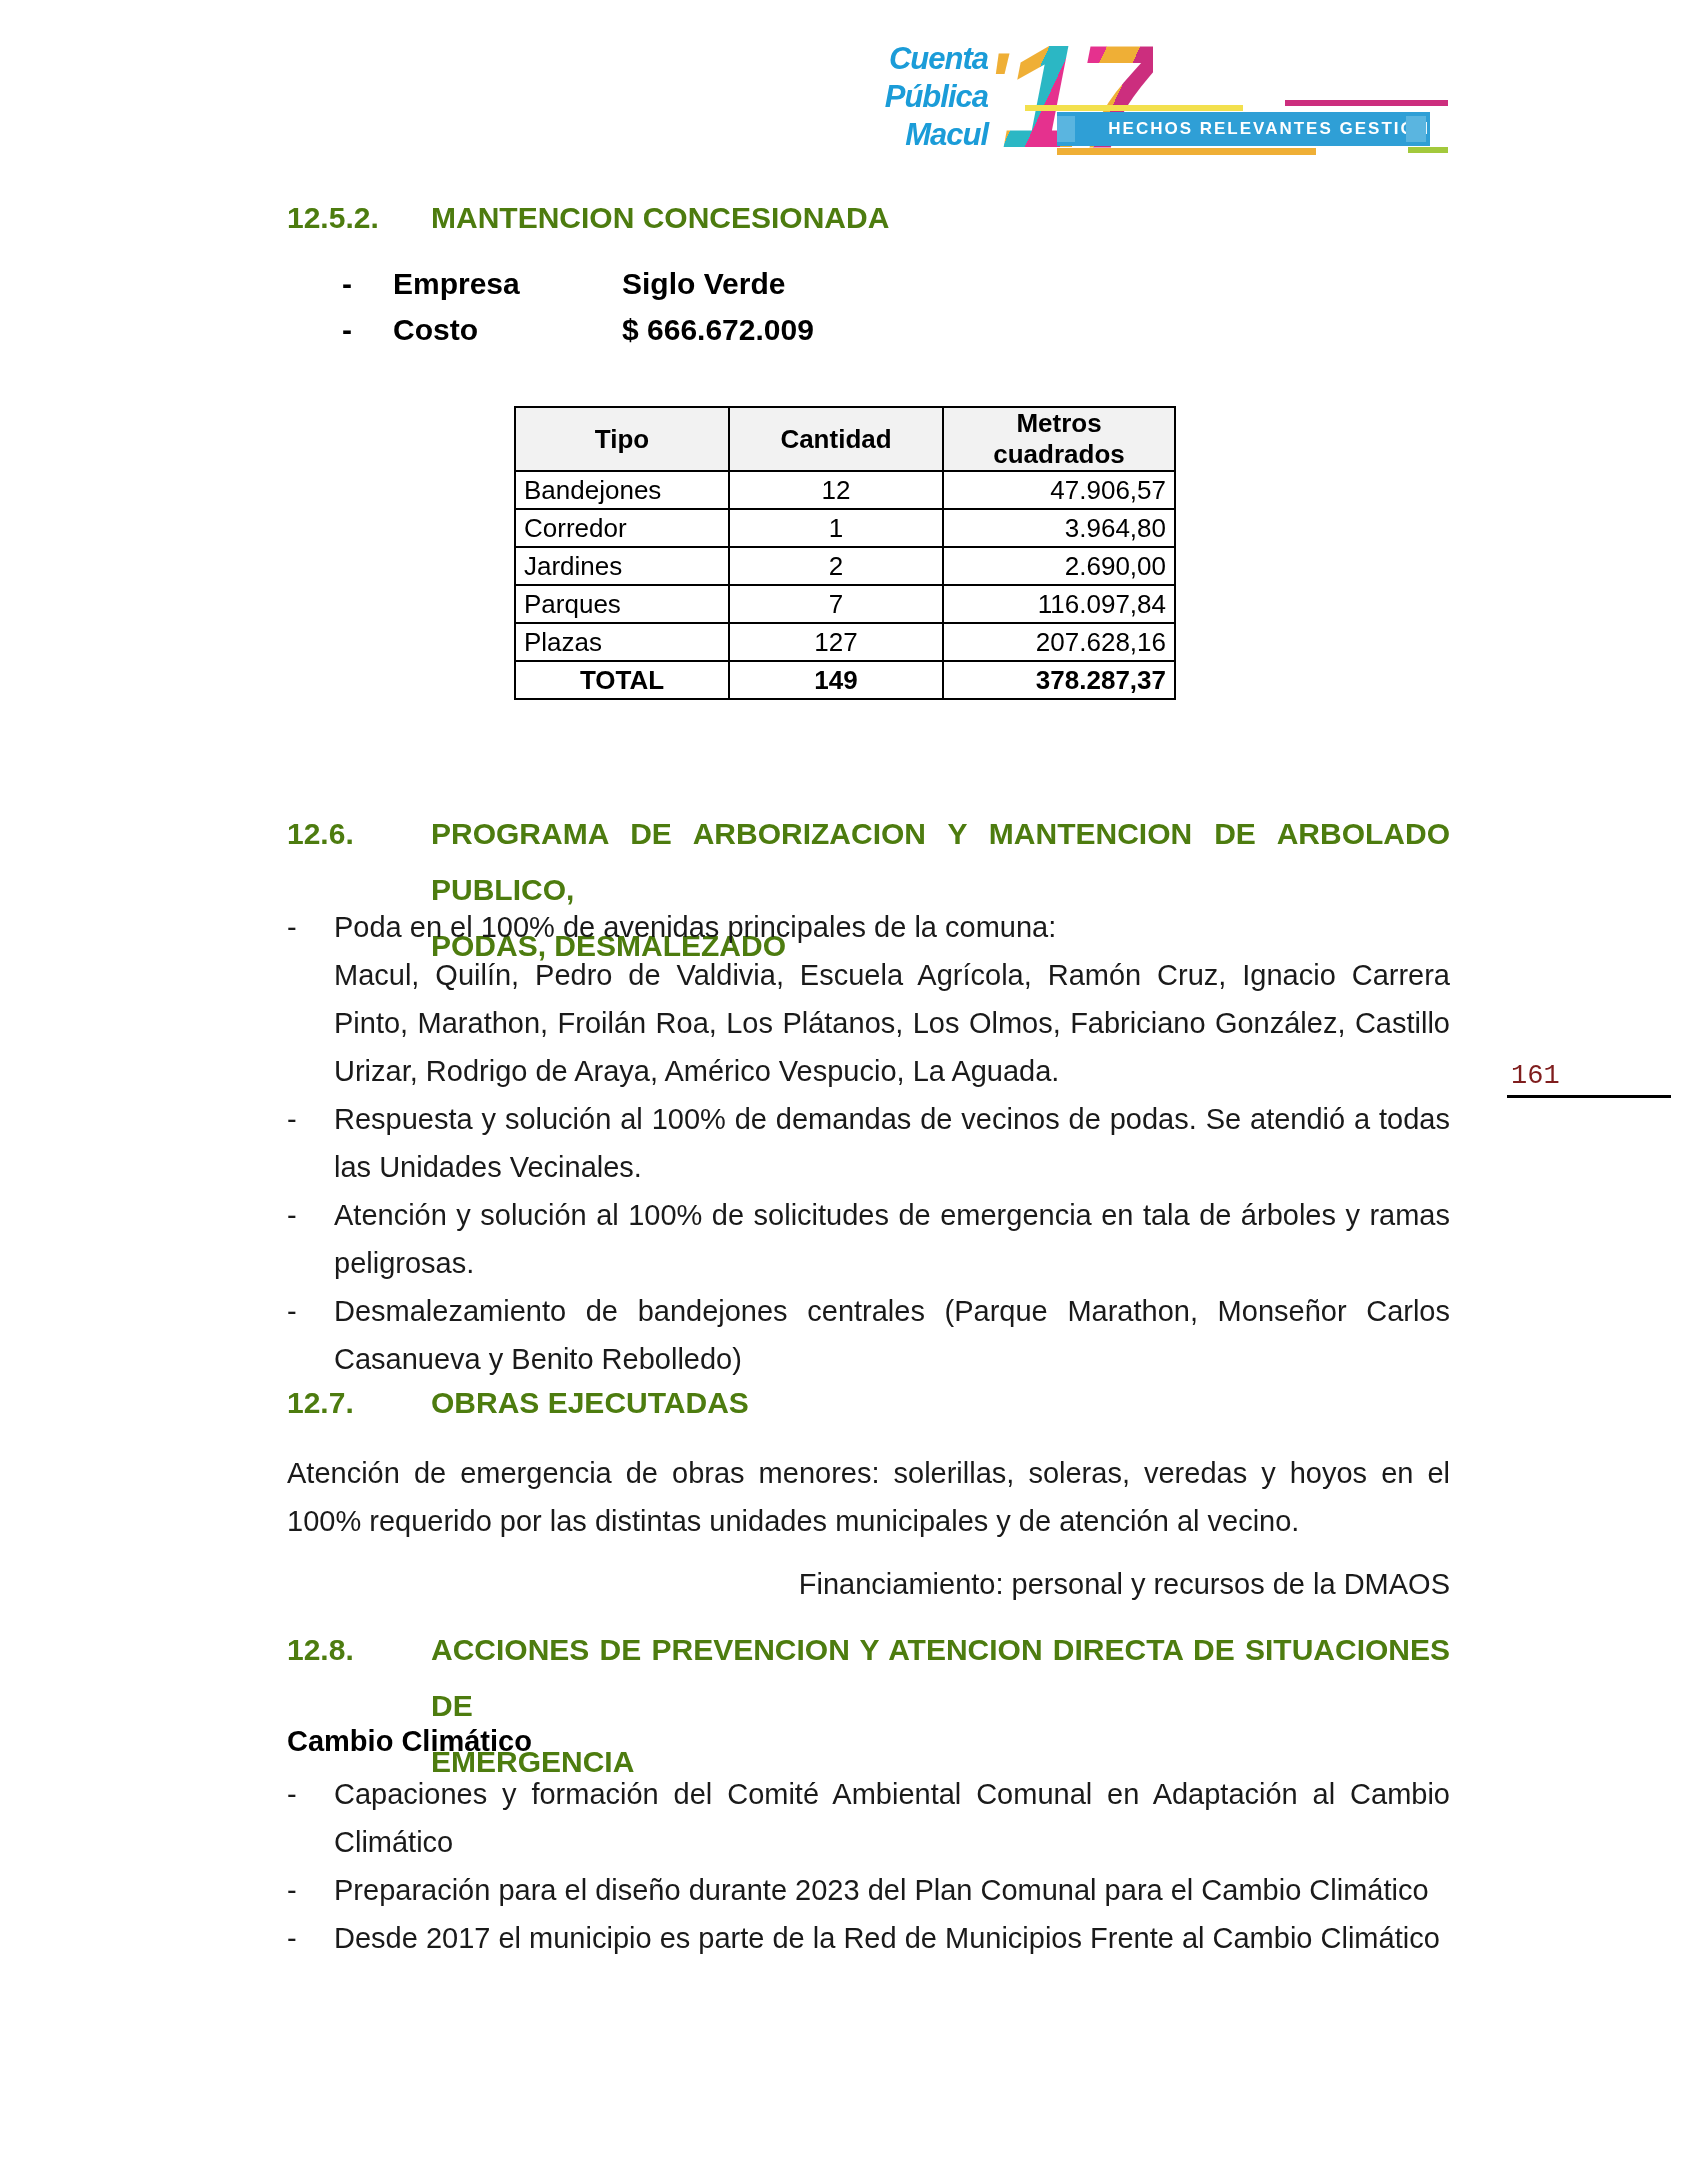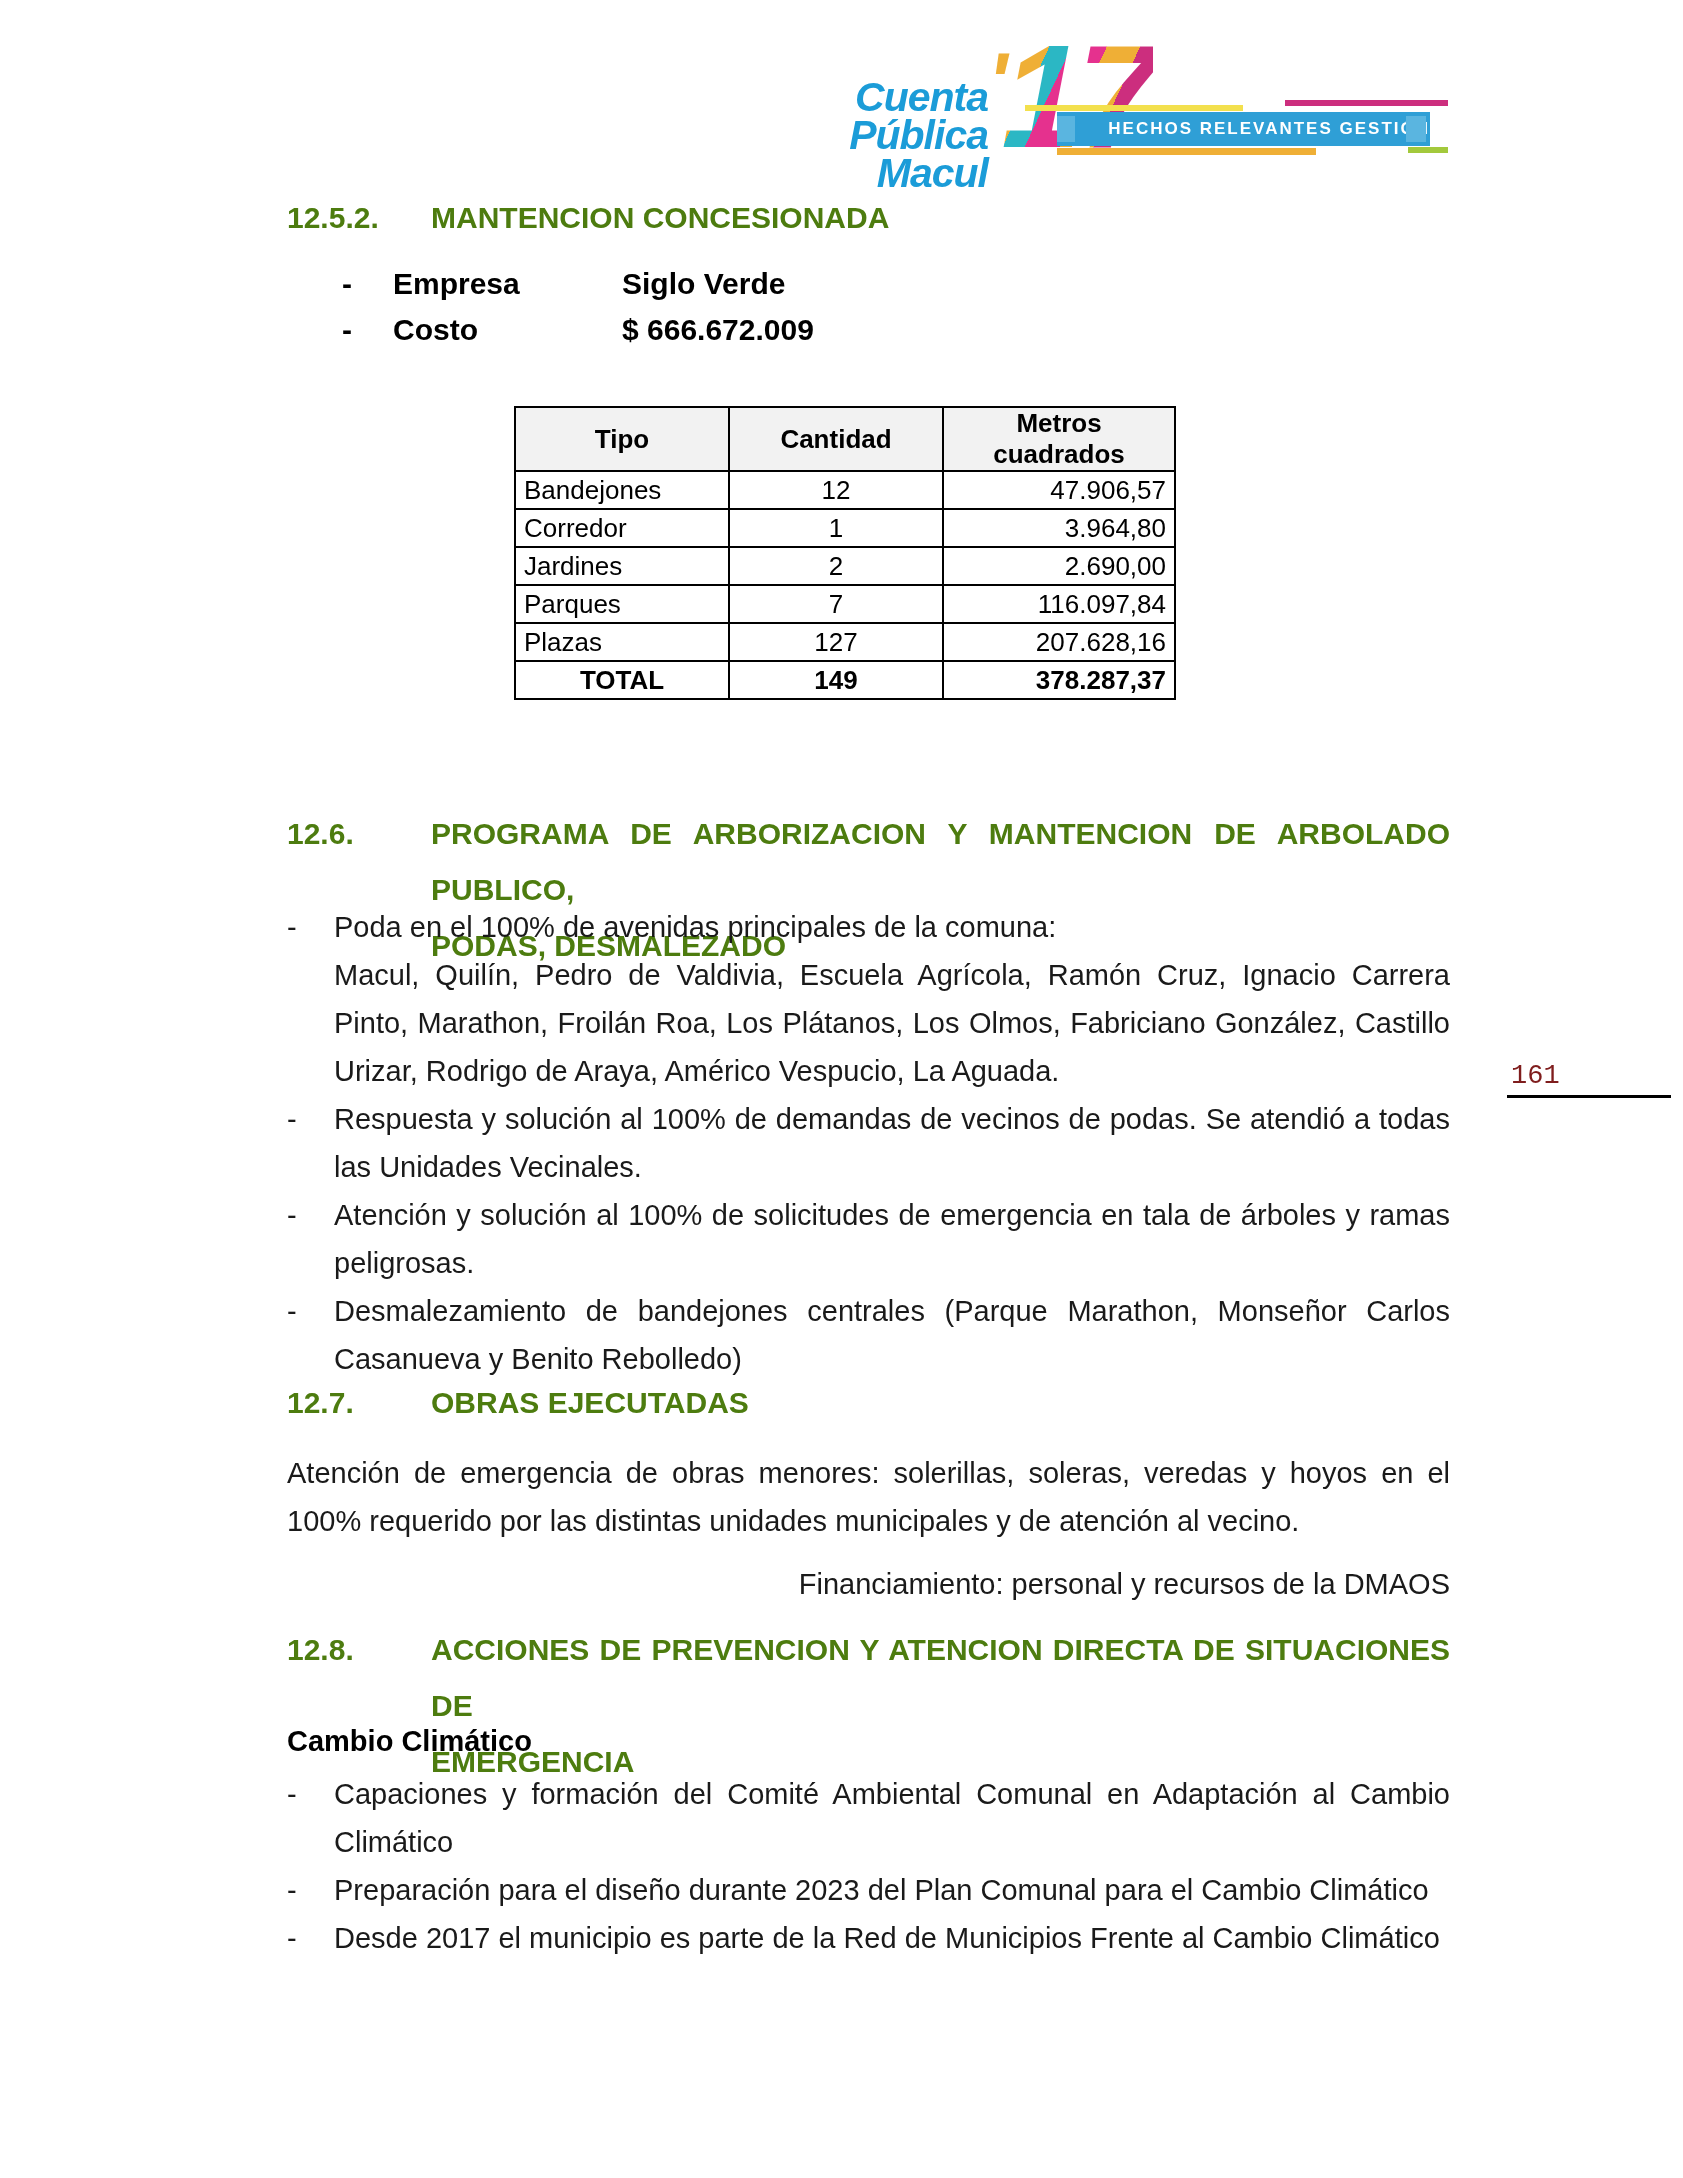--- a/index.html
+++ b/index.html
@@ -1,22 +1,22 @@
 <!DOCTYPE html>
 <html style="--logo_blue: #1b9cd8; --banner_blue: #2f9fd6; --accent_yellow: #f3e04d; --accent_orange: #efaf36; --magenta: #cc2e7e; --accent_green: #a3c93c; --pink: #e5318e; --teal: #2bb7c4;"><head>
 <meta charset="utf-8">
 <style>
   html,body{margin:0;padding:0;background:#fff;}
   .page{position:relative;width:1683px;height:2178px;background:#ffffff;
         font-family:"Liberation Sans",sans-serif;color:#1a1a1a;overflow:hidden;}
 
   
   .logo-words{position:absolute;left:750px;top:40px;width:238px;text-align:right;
-              font-style:italic;font-weight:bold;font-size:41px;line-height:38px;
-              color:var(--logo_blue);letter-spacing:-1px;margin-top:38px;}
+              font-style:italic;font-weight:bold;font-size:31px;line-height:38px;
+              color:var(--logo_blue);letter-spacing:-1px;}
   .logo-year{position:absolute;left:982px;top:22px;font-style:italic;font-weight:bold;white-space:nowrap;}
   .apos{color:var(--accent_orange);font-size:81px;display:inline-block;vertical-align:top;
         position:relative;top:14px;left:6px;}
   .yr{font-size:147px;line-height:149px;display:inline-block;color:var(--pink);letter-spacing:-6px;}
   @supports ((-webkit-background-clip:text) or (background-clip:text)){
     .yr{background:linear-gradient(115deg,var(--pink) 0 14%,var(--accent_orange) 14% 27%,
          var(--teal) 27% 37%,var(--pink) 37% 53%,var(--accent_orange) 53% 68%,
          var(--magenta) 68% 80%,var(--accent_orange) 80% 100%);
         -webkit-background-clip:text;background-clip:text;color:transparent;}
   }

